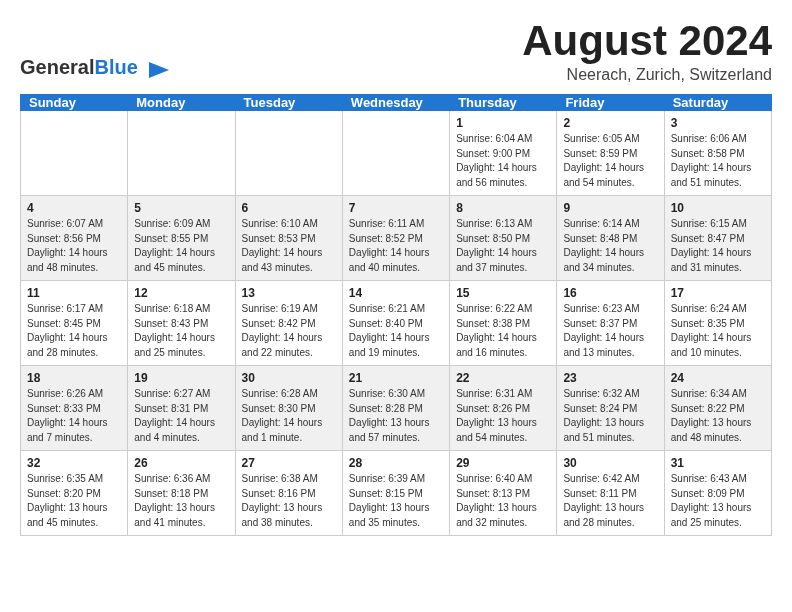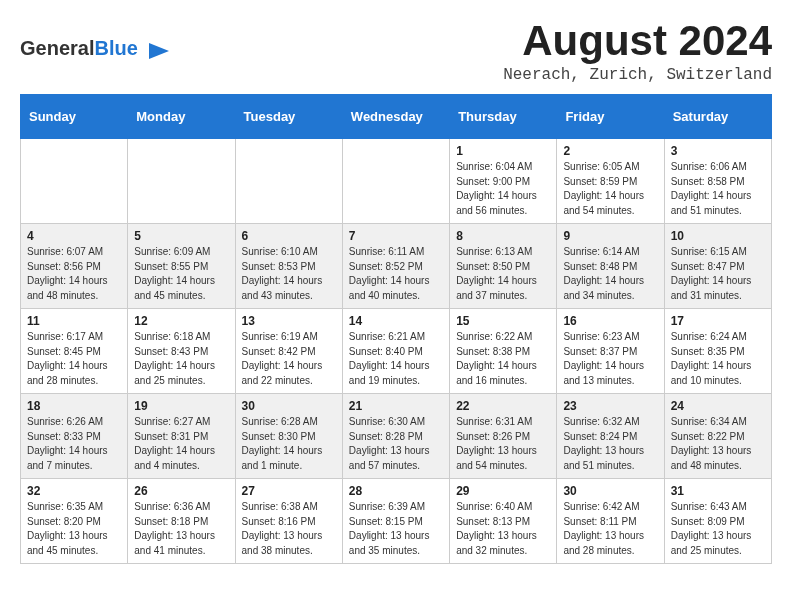--- a/index.html
+++ b/index.html
@@ -9,21 +9,21 @@
       width: 792px;
       min-height: 612px;
       padding: 0;
     }
     .page {
       width: 792px;
       padding: 18px 20px 18px 20px;
     }
     .header-row {
       display: flex;
-      align-items: center;
+      align-items: flex-end;
       justify-content: space-between;
       margin-bottom: 10px;
     }
     .logo {
       display: flex;
       align-items: center;
       gap: 0;
     }
     .logo-text {
       font-size: 20px;
@@ -43,34 +43,33 @@
     .month-year {
       font-size: 42px;
       font-weight: bold;
       color: #222;
       line-height: 1.1;
     }
     .location {
       font-size: 16px;
       color: #444;
       margin-top: 2px;
-      font-family: Liberation Mono, monospace;
     }
     .calendar-table {
       width: 100%;
       border-collapse: collapse;
       font-size: 11px;
     }
     .calendar-table th {
       background: #2176d2;
       color: #fff;
       font-size: 13px;
       font-weight: bold;
       text-align: left;
-      padding: 14px 8px;
+      padding: 0 8px;
       border: 1px solid #2176d2;
     }
     .calendar-table td {
       border: 1px solid #ccc;
       vertical-align: top;
       padding: 5px 6px;
       width: calc(100% / 7);
       min-height: 80px;
       background: #fff;
     }

